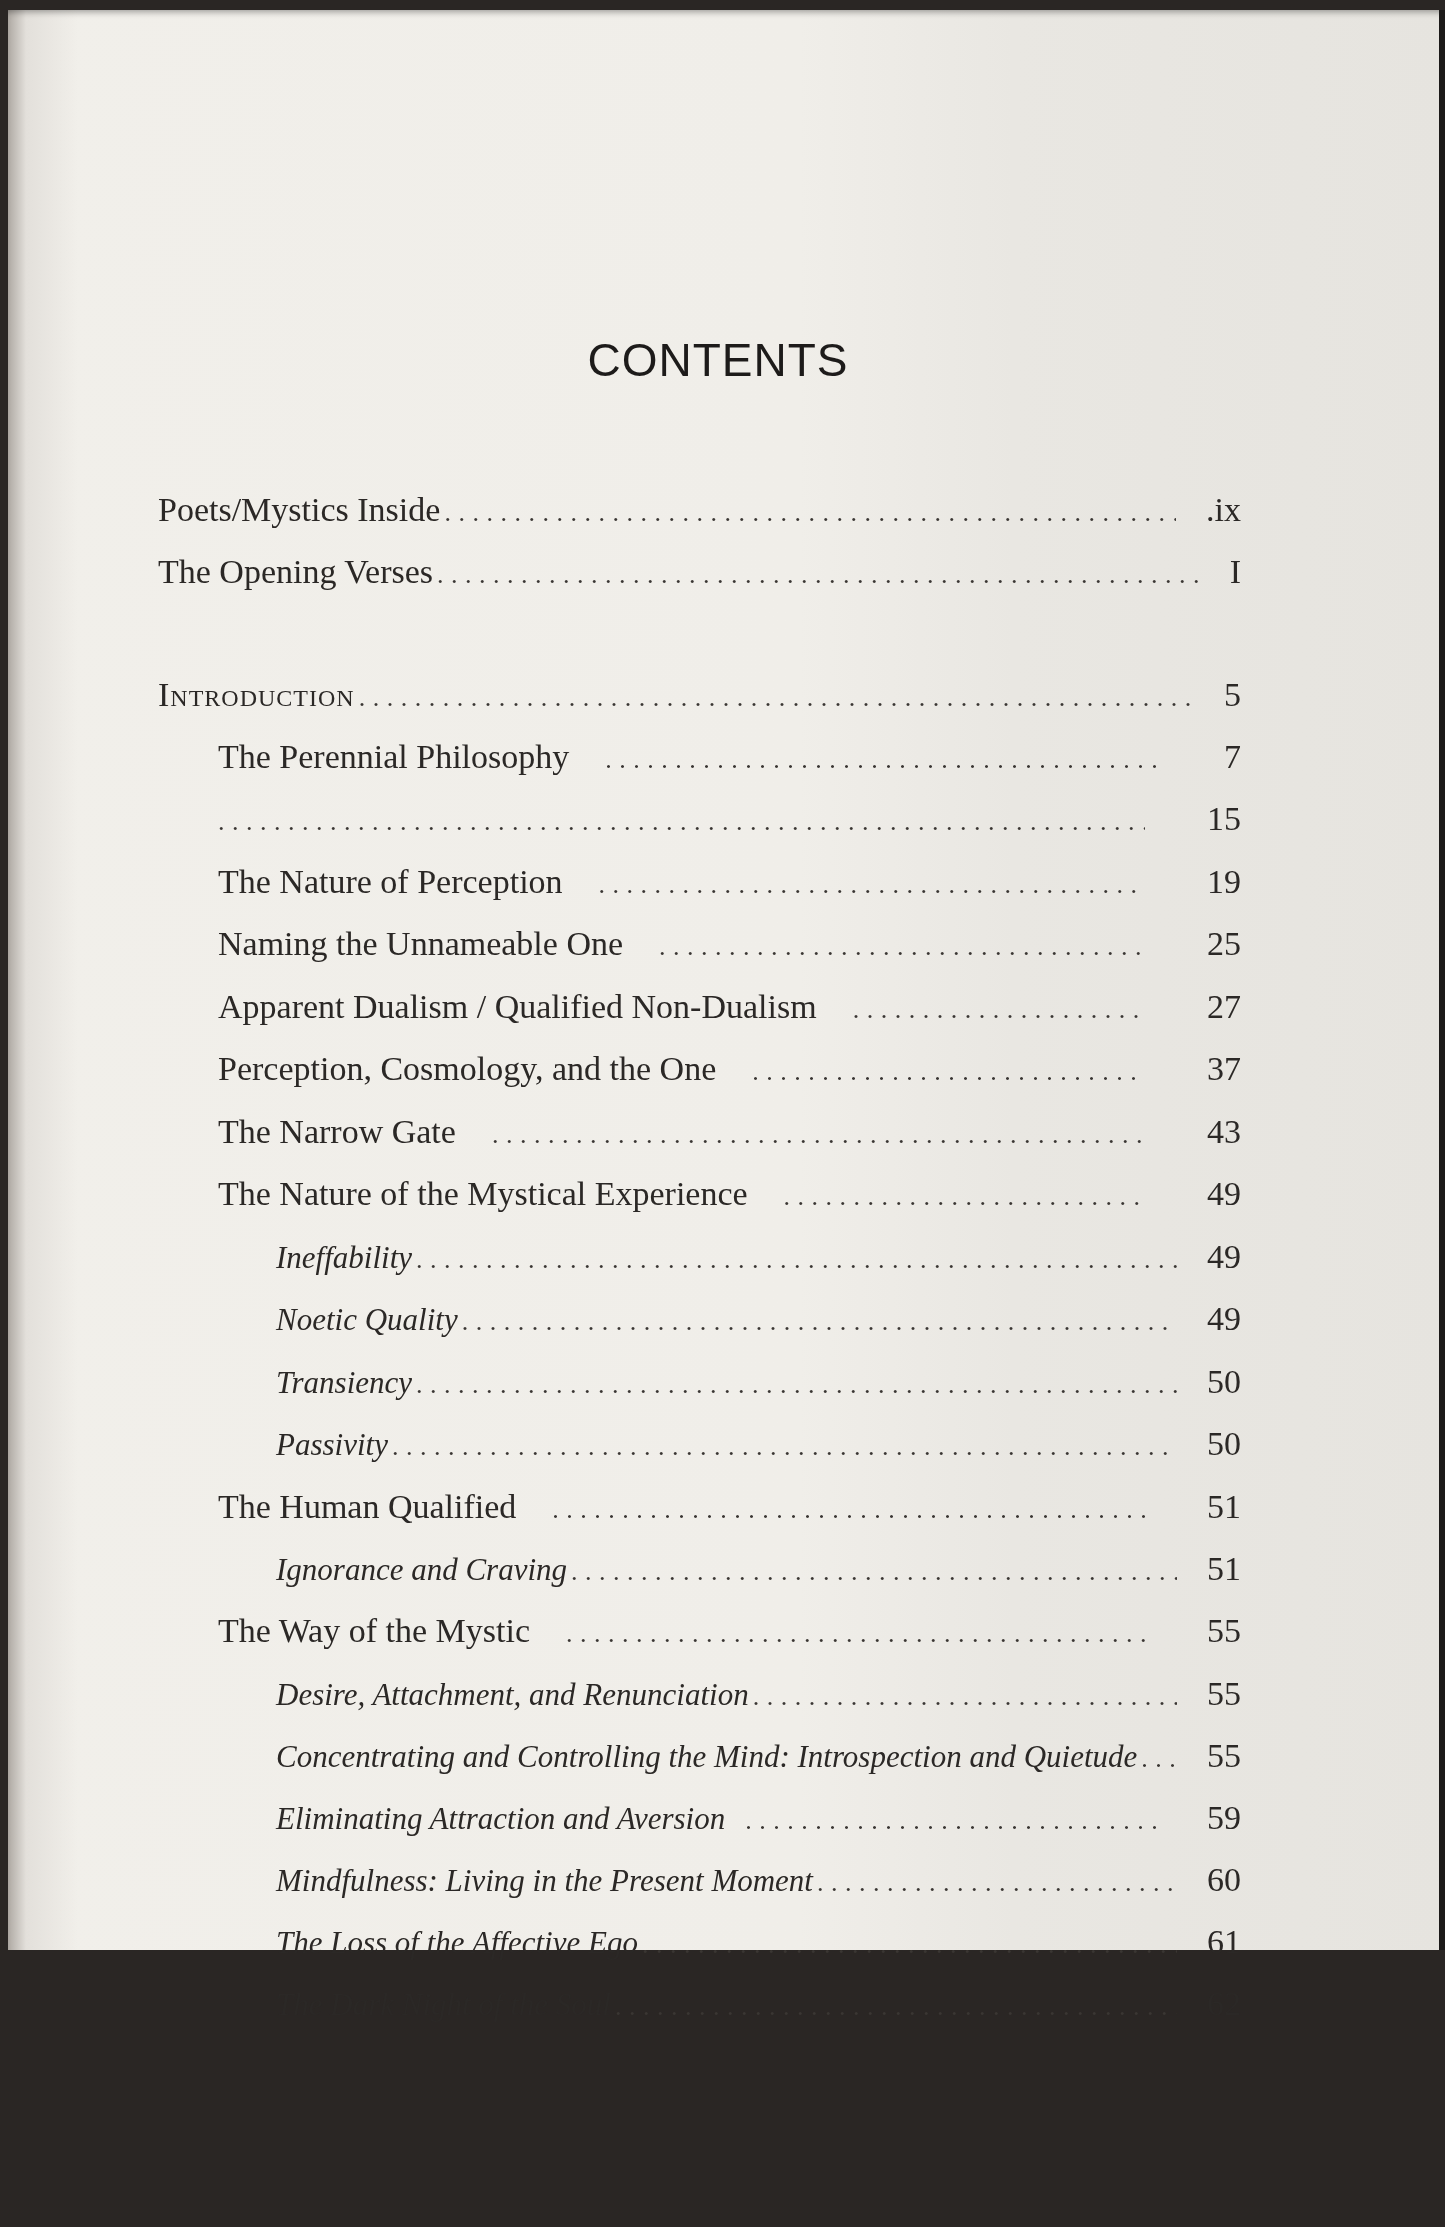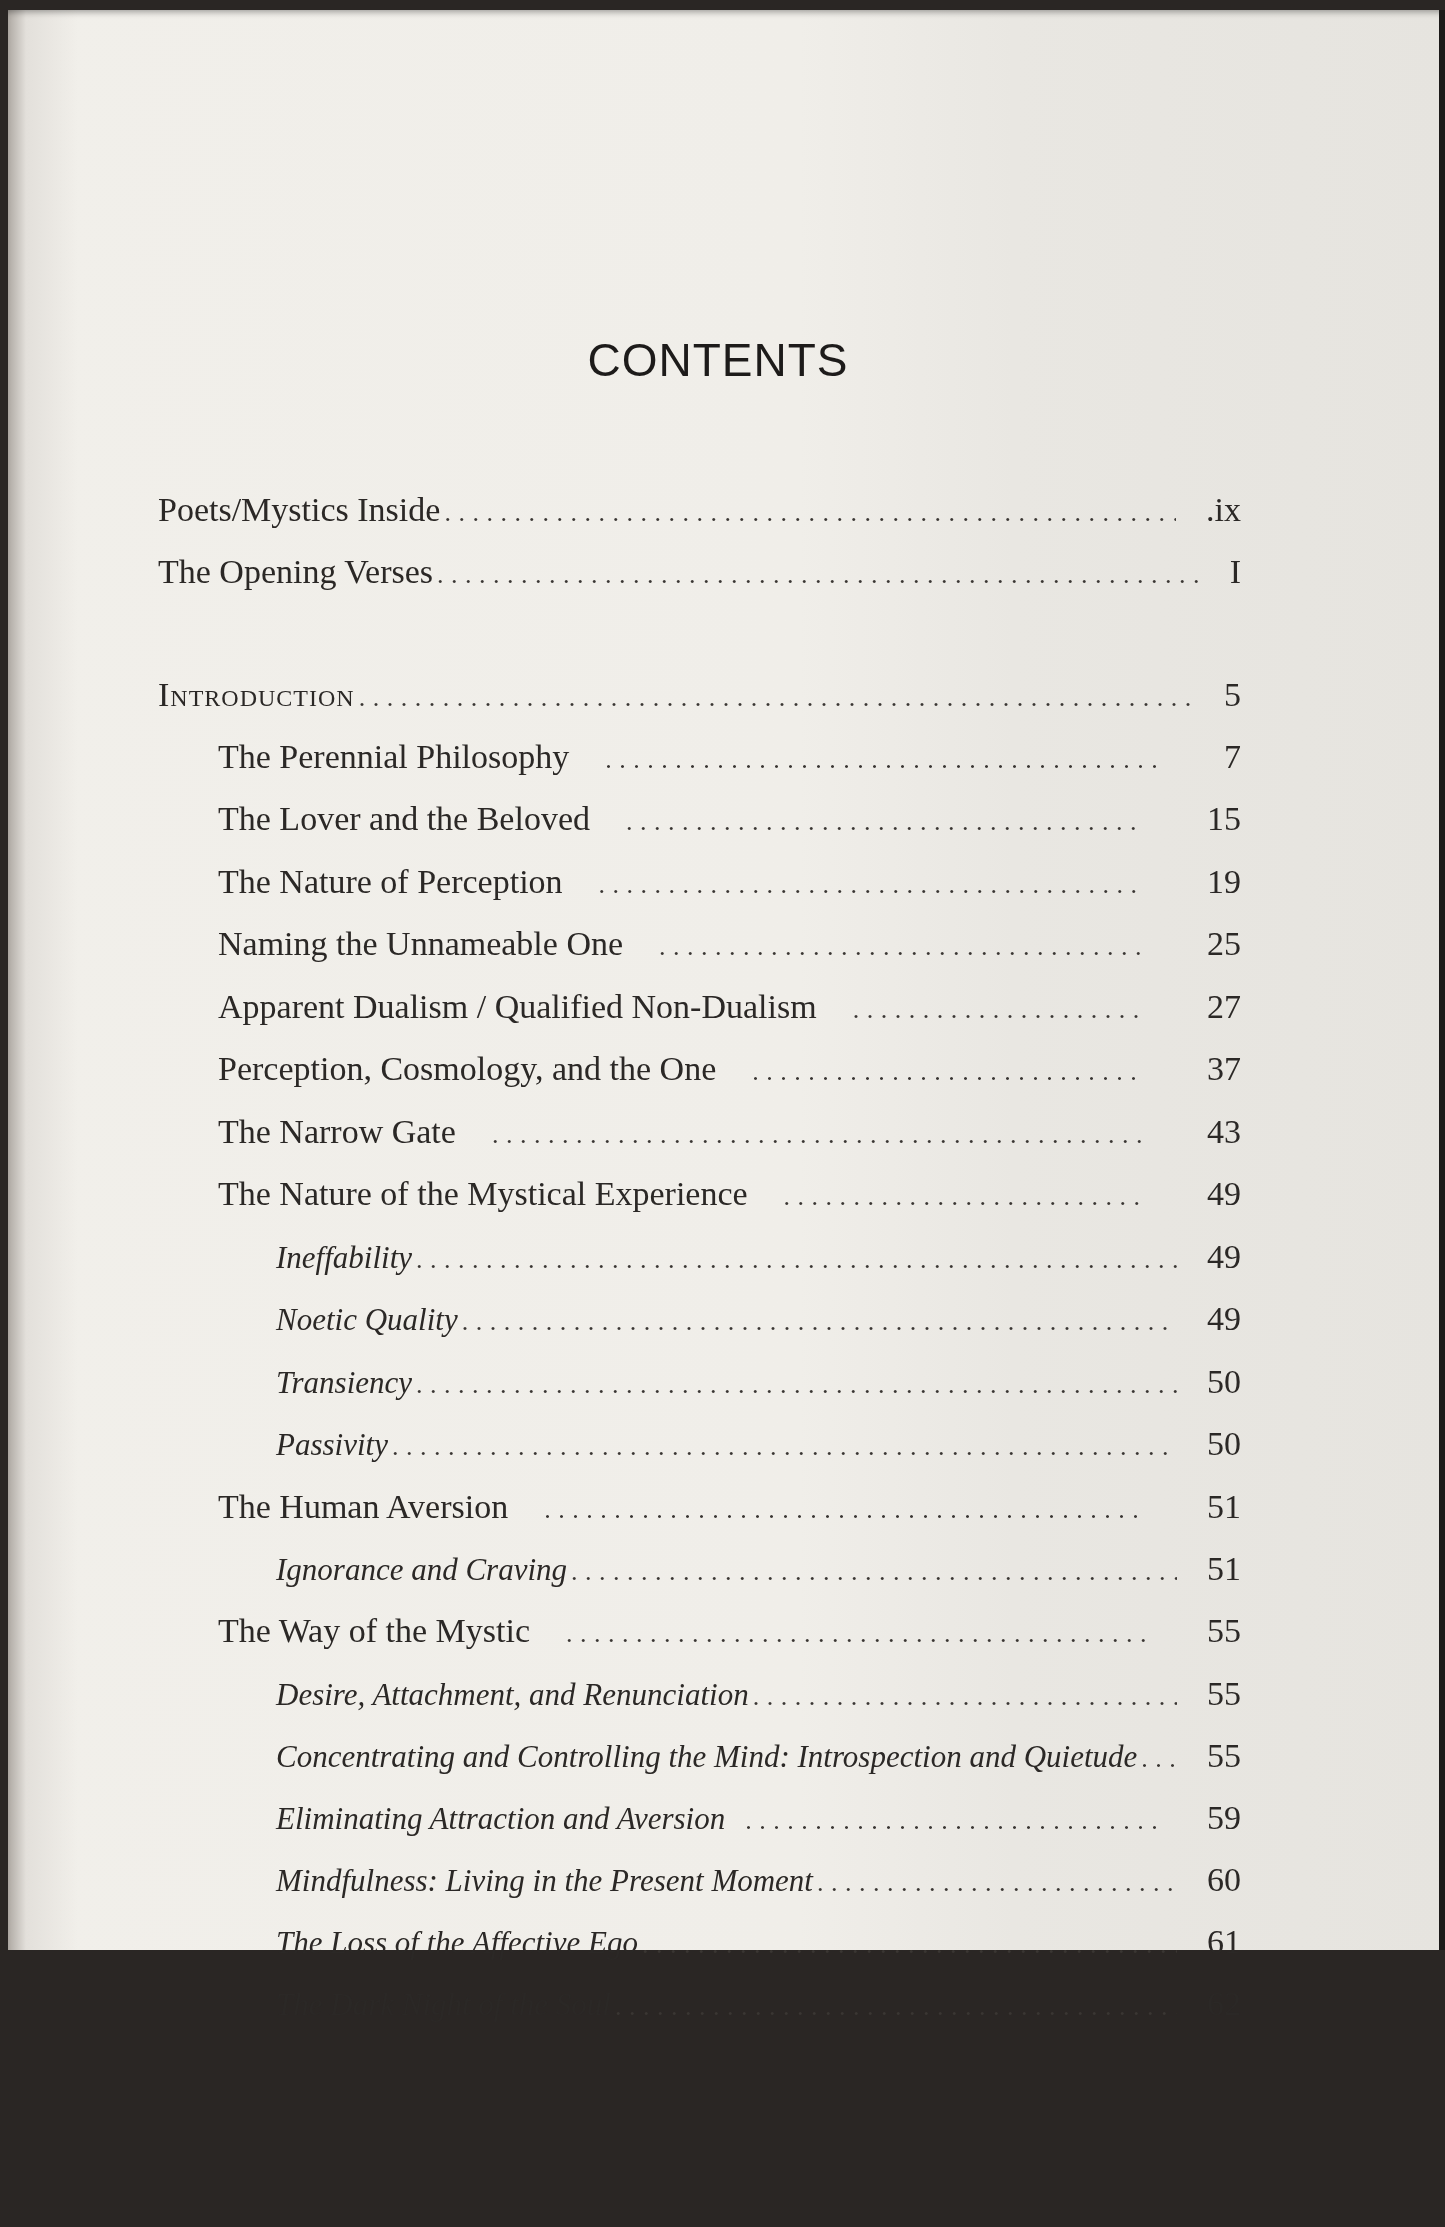--- a/index.html
+++ b/index.html
@@ -115,21 +115,20 @@
     <span class="label">Introduction</span>
     <span class="leader"></span>
     <span class="pg">5</span>
   </div>
       <div class="row l1" style="top: 247px;">
     <span class="label">The Perennial Philosophy</span>
     <span class="leader"></span>
     <span class="pg">7</span>
   </div>
       <div class="row l1" style="top: 309px;">
-    <span class="label">The Lover and the Beloved</span>
     <span class="leader"></span>
     <span class="pg">15</span>
   </div>
       <div class="row l1" style="top: 372px;">
     <span class="label">The Nature of Perception</span>
     <span class="leader"></span>
     <span class="pg">19</span>
   </div>
       <div class="row l1" style="top: 434px;">
     <span class="label">Naming the Unnameable One</span>
@@ -170,21 +169,21 @@
     <span class="label">Transiency</span>
     <span class="leader"></span>
     <span class="pg">50</span>
   </div>
       <div class="row l2" style="top: 934px;">
     <span class="label">Passivity</span>
     <span class="leader"></span>
     <span class="pg">50</span>
   </div>
       <div class="row l1" style="top: 997px;">
-    <span class="label">The Human Aversion</span>
+    <span class="label">The Human Qualified</span>
     <span class="leader"></span>
     <span class="pg">51</span>
   </div>
       <div class="row l2" style="top: 1059px;">
     <span class="label">Ignorance and Craving</span>
     <span class="leader"></span>
     <span class="pg">51</span>
   </div>
       <div class="row l1" style="top: 1121px;">
     <span class="label">The Way of the Mystic</span>

